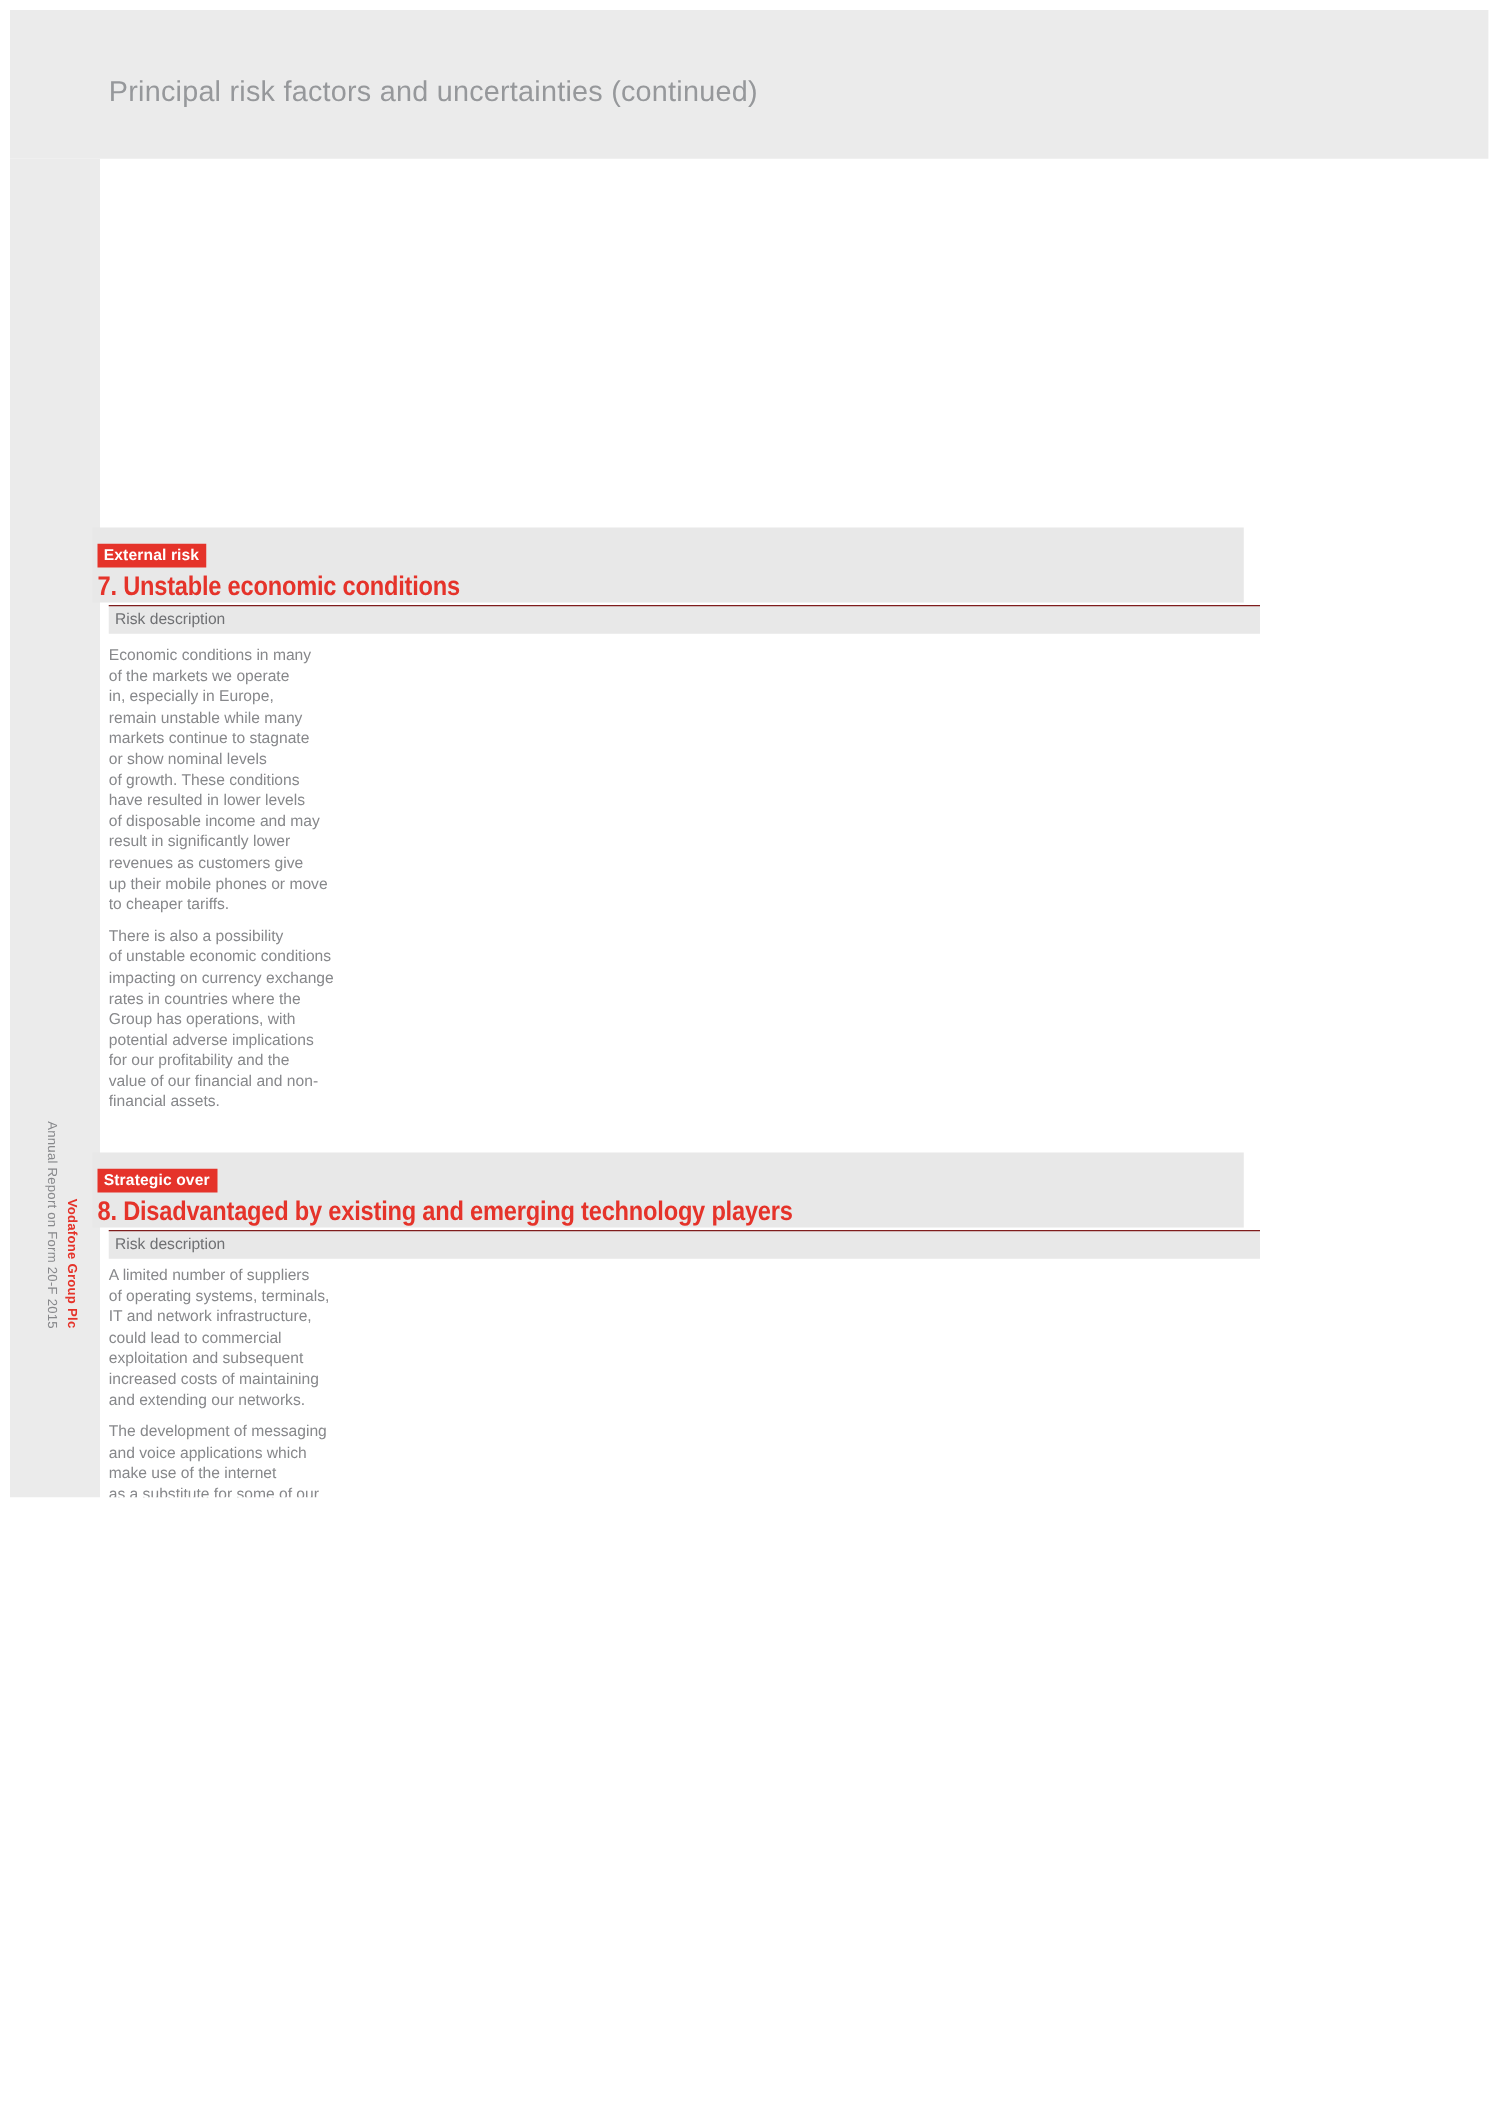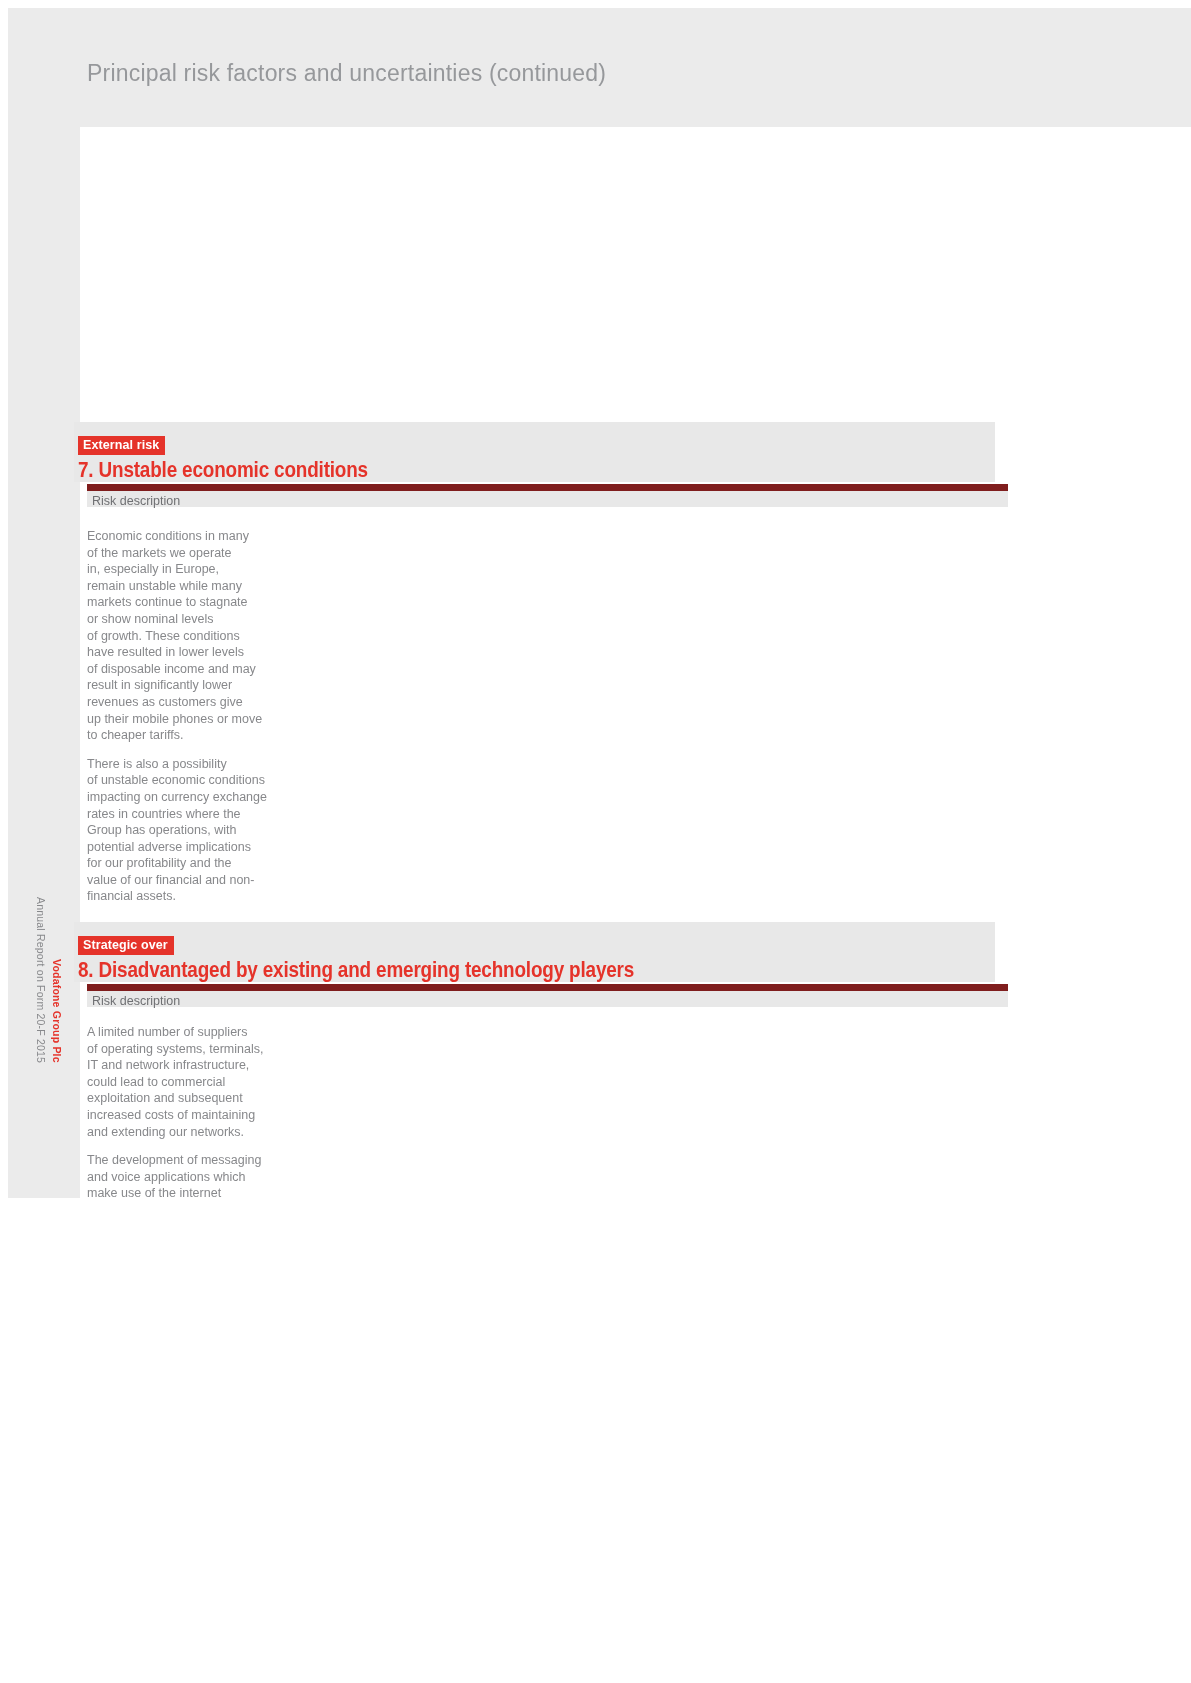--- a/index.html
+++ b/index.html
@@ -39,33 +39,33 @@
   }
   .section-heading {
     display:block; margin-top:3px;
     color:#e5332a; font-size:21.5px; font-weight:bold;
     letter-spacing:-0.2px;
     transform:scaleX(0.88); transform-origin:left center;
     white-space:nowrap;
   }
   .risk-bar {
     position:absolute; left:87px; width:921px; height:23px;
-    background:#e8e8e8; border-top:7px solid #7f1d1d;
+    background:#e8e8e8; border-top:1px solid #7f1d1d;
     padding-left:5px; line-height:21px;
     font-size:12.5px; color:#6f7073;
   }
   .sec7-riskbar { top:484px; }
   .sec8-riskbar { top:984px; }
   .body-col {
     position:absolute; left:87px; width:230px;
     font-size:12.5px; line-height:16.6px; color:#87888b;
   }
   .sec7-body { top:516px; }
   .sec8-body { top:1012px; }
-  .body-col p { white-space:pre-line; margin:12px 0 9px 0; }
+  .body-col p { white-space:pre-line; margin:0 0 9px 0; }
   .footer-vert {
     position:absolute; bottom:135px;
     writing-mode:vertical-rl; text-orientation:mixed;
     font-size:10.5px; letter-spacing:0.2px;
   }
   .footer-brand { left:51px; color:#e5332a; font-weight:bold; }
   .footer-report { left:35px; color:#87888b; }
   .pagenum-box {
     position:absolute; left:8px; top:1580px; width:70px; height:45px;
     background:#a5a7aa;

